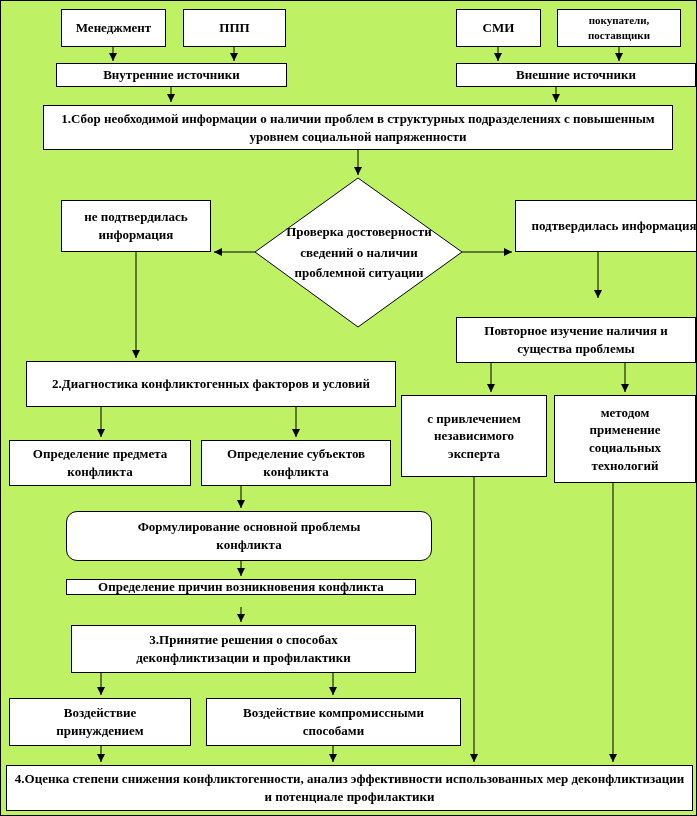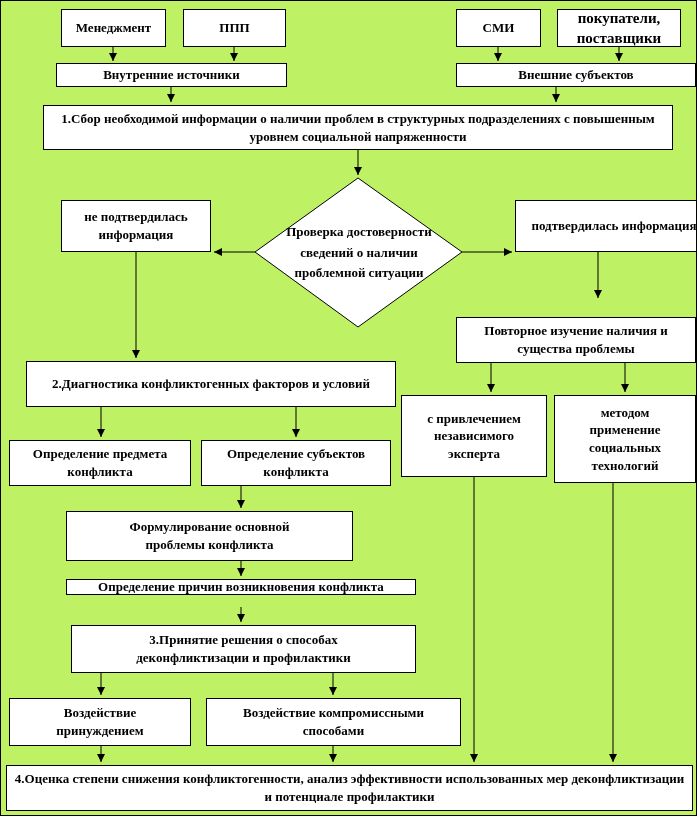--- a/index.html
+++ b/index.html
@@ -48,34 +48,34 @@
     font-weight: bold;
     font-size: 13px;
     line-height: 1.6;
     color: #000000;
   }
 
   
   #n-management   { left: 60px;  top: 8px;   width: 105px; height: 38px; }
   #n-ppp          { left: 182px; top: 8px;   width: 103px; height: 38px; }
   #n-smi          { left: 455px; top: 8px;   width: 85px;  height: 38px; }
-  #n-buyers       { left: 556px; top: 8px;   width: 124px; height: 38px; font-size: 15px; }
+  #n-buyers       { left: 556px; top: 8px;   width: 124px; height: 38px; font-size: 11px; }
   #n-internal     { left: 55px;  top: 62px;  width: 231px; height: 24px; }
   #n-external     { left: 455px; top: 62px;  width: 240px; height: 24px; }
   #n-step1        { left: 42px;  top: 104px; width: 630px; height: 45px; }
   #n-notconf      { left: 60px;  top: 199px; width: 150px; height: 52px; }
   #n-conf         { left: 514px; top: 199px; width: 198px; height: 52px; }
   #n-check        { left: 272px; top: 203px; width: 172px; height: 98px; }
   #n-repeat       { left: 455px; top: 300px; width: 240px; height: 46px; margin-top: 16px; }
   #n-step2        { left: 25px;  top: 360px; width: 370px; height: 46px; padding: 1px 9px; }
   #n-subject      { left: 8px;   top: 439px; width: 182px; height: 46px; }
   #n-actors       { left: 200px; top: 439px; width: 190px; height: 46px; }
   #n-expert       { left: 400px; top: 394px; width: 146px; height: 82px; padding: 1px 14px; }
   #n-tech         { left: 553px; top: 394px; width: 142px; height: 88px; padding: 15px 24px; }
-  #n-formulation  { left: 65px;  top: 510px; width: 287px; height: 50px; padding: 1px 44px; }
+  #n-formulation  { left: 65px;  top: 510px; width: 366px; height: 50px; padding: 1px 44px; border-radius: 11px; }
   #n-causes       { left: 65px;  top: 578px; width: 350px; height: 16px; }
   #n-step3        { left: 70px;  top: 624px; width: 345px; height: 48px; padding: 1px 40px; }
   #n-coercion     { left: 8px;   top: 697px; width: 182px; height: 48px; padding: 1px 30px; }
   #n-compromise   { left: 205px; top: 697px; width: 255px; height: 48px; padding: 1px 30px; }
   #n-step4        { left: 5px;   top: 764px; width: 687px; height: 46px; }
 </style>
 </head>
 <body>
 
 <div class="canvas">
@@ -120,21 +120,21 @@
   <div class="node" id="n-management">Менеджмент</div>
 
   <div class="node" id="n-ppp">ППП</div>
 
   <div class="node" id="n-smi">СМИ</div>
 
   <div class="node" id="n-buyers">покупатели, поставщики</div>
 
   <div class="node" id="n-internal">Внутренние источники</div>
 
-  <div class="node" id="n-external">Внешние субъектов</div>
+  <div class="node" id="n-external">Внешние источники</div>
 
   <div class="node" id="n-step1">1.Сбор необходимой информации о наличии проблем в структурных подразделениях с повышенным уровнем социальной напряженности</div>
 
   <div class="node" id="n-notconf">не подтвердилась информация</div>
 
   <div class="diamond-label" id="n-check">Проверка достоверности сведений о наличии проблемной ситуации</div>
 
   <div class="node" id="n-conf">подтвердилась информация</div>
 
   <div class="node" id="n-repeat">Повторное изучение наличия и существа проблемы</div>

